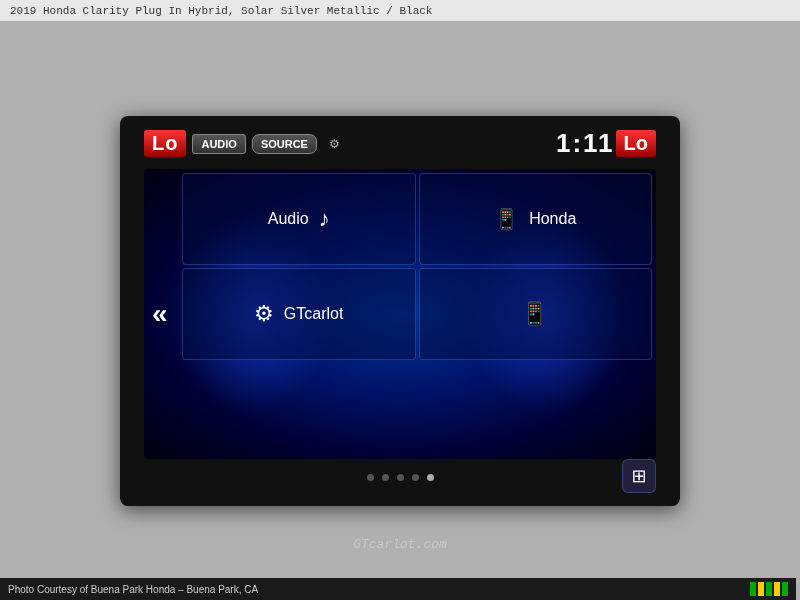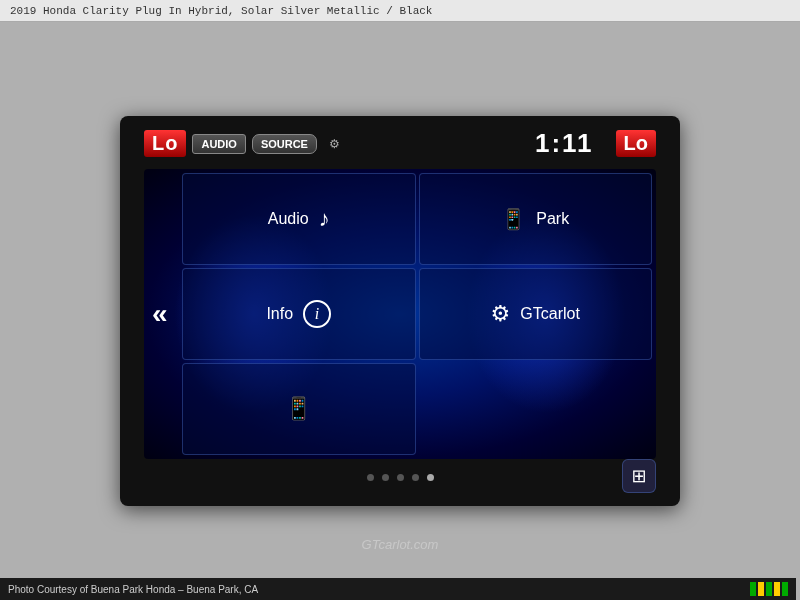--- a/index.html
+++ b/index.html
@@ -90,21 +90,21 @@
       border-radius: 7px;
     }
     .settings-dots {
       color: #aaa;
       font-size: 12px;
       margin-left: 6px;
     }
     .header-right {
       display: flex;
       align-items: center;
-      gap: 22px;
+      gap: 1px;
     }
     .time-display {
       color: white;
       font-size: 26px;
       font-weight: bold;
       letter-spacing: 2px;
     }
     .lo-badge-right {
       background: linear-gradient(to bottom, #ff3333, #990000);
       color: white;
@@ -244,20 +244,21 @@
     }
 
     
     .watermark-bar {
       position: absolute;
       bottom: 48px;
       left: 0;
       right: 0;
       display: flex;
       justify-content: center;
+      font-family: Liberation Mono, monospace;
     }
     .watermark {
       color: rgba(255,255,255,0.3);
       font-size: 13px;
       font-style: italic;
     }
 
     
     .photo-credit {
       position: absolute;
@@ -316,27 +317,23 @@
 
       <div class="menu-grid">
 
         <div class="menu-btn">
           <span class="menu-btn-label">Audio</span>
           <span class="menu-btn-icon">♪</span>
         </div>
 
         <div class="menu-btn">
           <span class="menu-btn-icon" style="font-size:20px;">📱</span>
-          <span class="menu-btn-label">Park</span>
+          <span class="menu-btn-label">Honda</span>
         </div>
 
-        <div class="menu-btn">
-          <span class="menu-btn-label">Info</span>
-          <span class="menu-btn-icon" style="font-size:22px; font-style:italic; font-family:serif; border:2px solid white; border-radius:50%; width:28px; height:28px; display:flex; align-items:center; justify-content:center; font-size:16px;">i</span>
-        </div>
 
         <div class="menu-btn">
           <span class="menu-btn-icon">⚙</span>
           <span class="menu-btn-label">GTcarlot</span>
         </div>
 
 
         <div class="menu-btn">
           <span class="menu-btn-icon">📱</span>
         </div>

